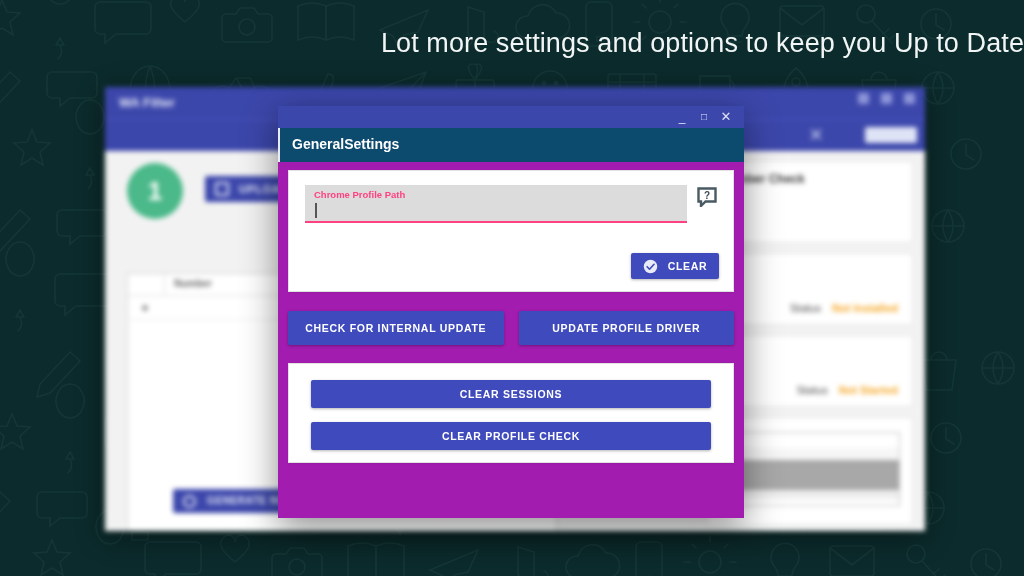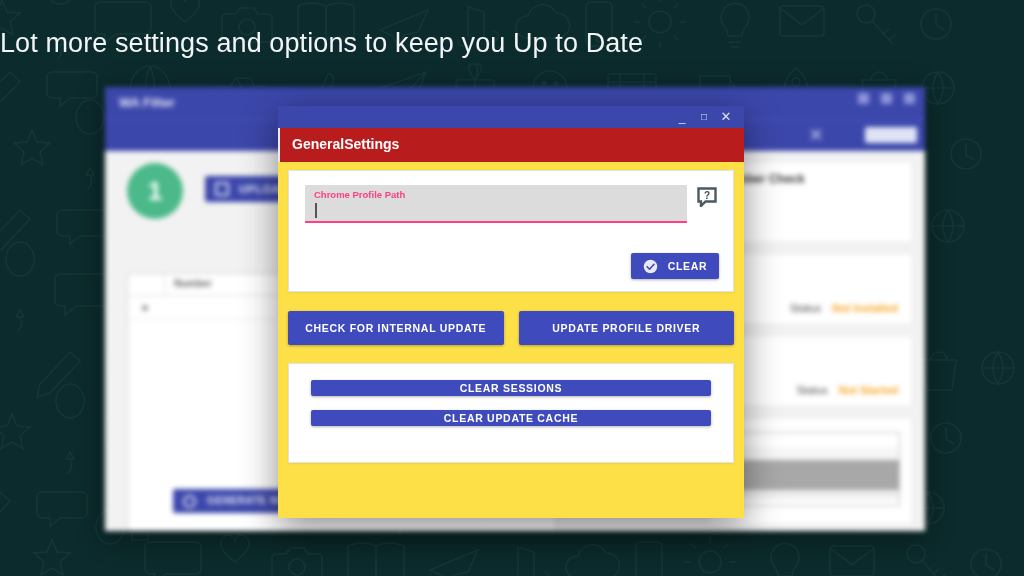--- a/index.html
+++ b/index.html
@@ -24,21 +24,21 @@
     overflow: hidden;
   }
   #backdrop svg { position: absolute; inset: 0; width: 1024px; height: 576px; }
 
   
   #headline {
     position: absolute;
     top: 28px;
     left: 0;
     width: 1024px;
-    text-align: left;
+    text-align: right;
     color: #f2f5f5;
     font-size: 27px;
     font-weight: 400;
     letter-spacing: 0.1px;
     white-space: nowrap;
   }
 
   
   #app-window {
     position: absolute;
@@ -268,36 +268,36 @@
     line-height: 22px;
     text-align: center;
     cursor: default;
   }
   #dlg-min   { right: 52px; }
   #dlg-max   { right: 30px; font-size: 10px; }
   #dlg-close { right: 8px; font-size: 13px; }
 
   #dialog-titlebar {
     height: 38px;
-    background: #b91c1c;
+    background: #0c4a6e;
     border-left: 2px solid #e9eaf6;
     position: relative;
   }
   #dialog-title {
     position: absolute;
     left: 12px; top: 8px;
     color: #ffffff;
     font-size: 14px;
     font-weight: 600;
   }
 
   #dialog-body {
     position: absolute;
     left: 0; top: 56px; right: 0; bottom: 0;
-    background: #fde047;
+    background: #a21caf;
     padding: 8px 10px 16px 10px;
   }
 
   .dlg-card {
     background: #ffffff;
     border: 1px solid #e2e2e2;
     box-shadow: 0 1px 2px rgba(0,0,0,.07);
   }
 
   
@@ -396,21 +396,21 @@
 
   
   #card-clear {
     margin-top: 18px;
     height: 100px;
     padding: 16px 22px;
   }
   .clear-button {
     display: block;
     width: 100%;
-    height: 16px;
+    height: 28px;
     background: #3f4bbd;
     border: none;
     border-radius: 2px;
     box-shadow: 0 1px 3px rgba(0,0,0,.3);
     color: #fff;
     font-family: "Liberation Sans", sans-serif;
     font-size: 10.5px;
     font-weight: 700;
     letter-spacing: .7px;
     cursor: pointer;
@@ -632,17 +632,17 @@
       </button>
     </div>
 
     <div id="update-row">
       <button class="wide-button">CHECK FOR INTERNAL UPDATE</button>
       <button class="wide-button">UPDATE PROFILE DRIVER</button>
     </div>
 
     <div class="dlg-card" id="card-clear">
       <button class="clear-button" id="clear-sessions-button">CLEAR SESSIONS</button>
-      <button class="clear-button" id="clear-profile-cache-button">CLEAR UPDATE CACHE</button>
+      <button class="clear-button" id="clear-profile-cache-button">CLEAR PROFILE CHECK</button>
     </div>
 
   </div>
 </div>
 
 </body></html>

